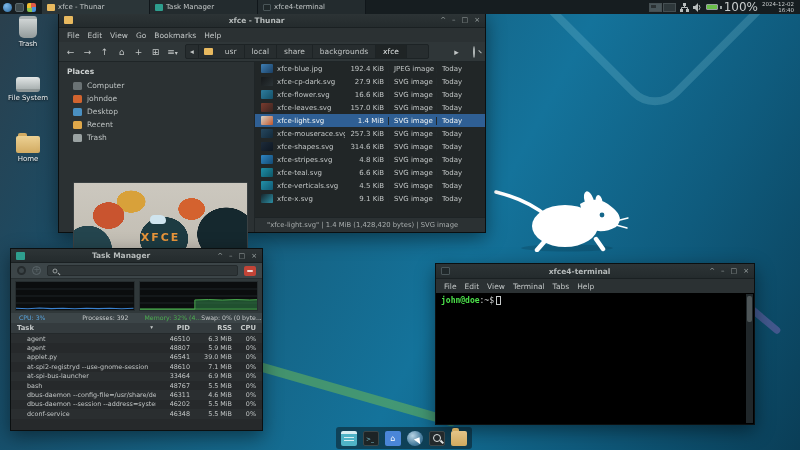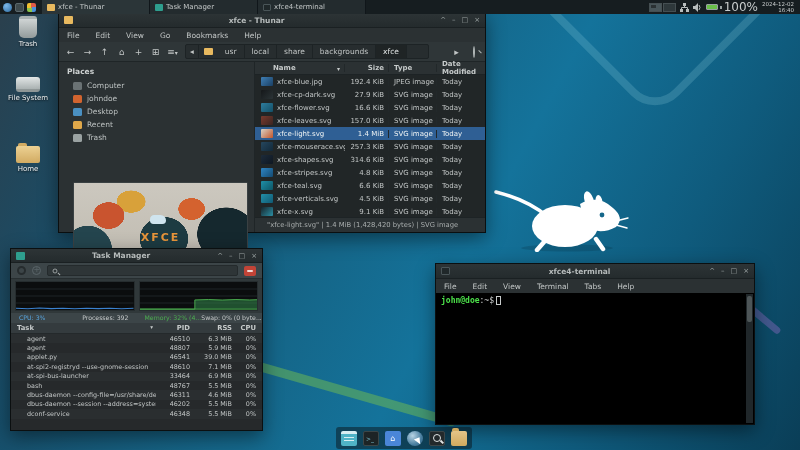--- a/index.html
+++ b/index.html
@@ -55,21 +55,21 @@
   .window { position:absolute; background:#2b3133; border:1px solid #0b0f10; box-shadow:0 6px 18px rgba(0,0,0,.45); display:flex; flex-direction:column; }
   .titlebar { height:15px; flex:none; background:linear-gradient(#2d3436,#242b2d); border-bottom:1px solid #1a2022; display:flex; align-items:center; padding:0 5px; }
   .titlebar .ticon { width:9px; height:8px; border-radius:1px; flex:none; }
   .titlebar .ttext { flex:1; text-align:center; font-size:7.5px; font-weight:bold; color:#b6bbbb; overflow:hidden; white-space:nowrap; }
   .win-controls { display:flex; gap:6px; flex:none; color:#9aa2a2; font-size:7px; line-height:8px; }
   .win-controls span { cursor:default; }
 
   
   #thunar { left:58px; top:12px; width:428px; height:221px; z-index:10; }
   #thunar .ticon { background:#e8b95f; }
-  .menubar { height:14px; flex:none; display:flex; align-items:center; gap:16px; padding:0 8px; font-size:7.5px; color:#c2c6c6; background:#2b3133; }
+  .menubar { height:14px; flex:none; display:flex; align-items:center; gap:8px; padding:0 8px; font-size:7.5px; color:#c2c6c6; background:#2b3133; }
   #thunar-toolbar { height:20px; flex:none; display:flex; align-items:center; gap:4px; padding:0 5px; background:#2f3638; border-bottom:1px solid #1f2527; font-size:9px; color:#c2c6c6; }
   .tool-glyph { width:13px; text-align:center; }
   #crumb-bar { display:flex; align-items:center; height:15px; background:#272d2f; border:1px solid #1d2325; border-radius:2px; margin-left:2px; flex:1; overflow:hidden; font-size:7.5px; }
   .crumb { padding:0 7px; height:15px; line-height:15px; border-right:1px solid #1d2325; color:#c2c6c6; white-space:nowrap; }
   .crumb.active { background:#1f2425; color:#e0e4e4; }
   #crumb-folder { width:9px; height:7px; background:#e8b95f; border-radius:1px; margin:0 5px; flex:none; }
   .pencil-icon { width:8px; height:2px; background:#b0b6b6; transform:rotate(-45deg); border-radius:1px; }
   .search-icon { width:6px; height:6px; border:1.3px solid #b0b6b6; border-radius:50%; position:relative; }
   .search-icon::after { content:""; position:absolute; left:4.5px; top:4.5px; width:3.5px; height:1.3px; background:#b0b6b6; transform:rotate(45deg); }
   #thunar-main { flex:1; display:flex; min-height:0; }
@@ -234,21 +234,21 @@
 
 <div id="desk-icons">
     <div class="desk-icon" style="top: 16px;">
       <div class="dart dart-trash"></div>
       <div class="dlabel">Trash</div>
     </div>
     <div class="desk-icon" style="top: 72px;">
       <div class="dart dart-filesystem"></div>
       <div class="dlabel">File System</div>
     </div>
-    <div class="desk-icon" style="top: 142px;">
+    <div class="desk-icon" style="top: 132px;">
       <div class="dart dart-home"></div>
       <div class="dlabel">Home</div>
     </div>
   </div>
 
 <div class="window" id="thunar">
   <div class="titlebar">
     <span class="ticon"></span>
     <span class="ttext">xfce - Thunar</span>
     <span class="win-controls">
@@ -313,29 +313,20 @@
             <span class="place-ic" style="background: rgb(154, 162, 162);"></span>
             <span>Trash</span>
           </div>
         </div>
       <div id="preview">
         <span id="preview-mouse"></span>
         <div id="preview-text">XFCE</div>
       </div>
     </div>
     <div id="thunar-filepane">
-      <div id="file-header">
-        <span class="fh-name">
-            <span>Name</span>
-            <span class="sort">▾</span>
-          </span>
-        <span class="fcol-size">Size</span>
-        <span class="fcol-type">Type</span>
-        <span class="fcol-date">Date Modified</span>
-      </div>
       <div id="file-list">
           <div class="file-row">
             <span class="fr-name">
               <span class="fthumb" style="background: linear-gradient(135deg, rgb(63, 127, 181), rgb(26, 63, 99));"></span>
               <span>xfce-blue.jpg</span>
             </span>
             <span class="fcol-size">192.4 KiB</span>
             <span class="fcol-type">JPEG image</span>
             <span class="fcol-date">Today</span>
           </div>

